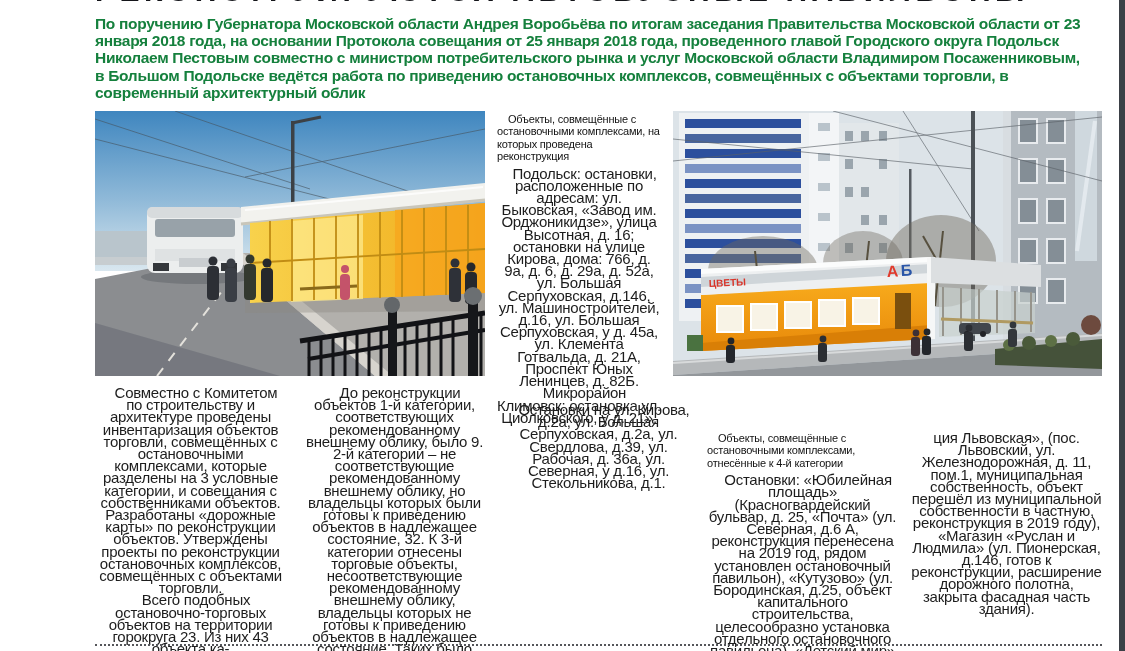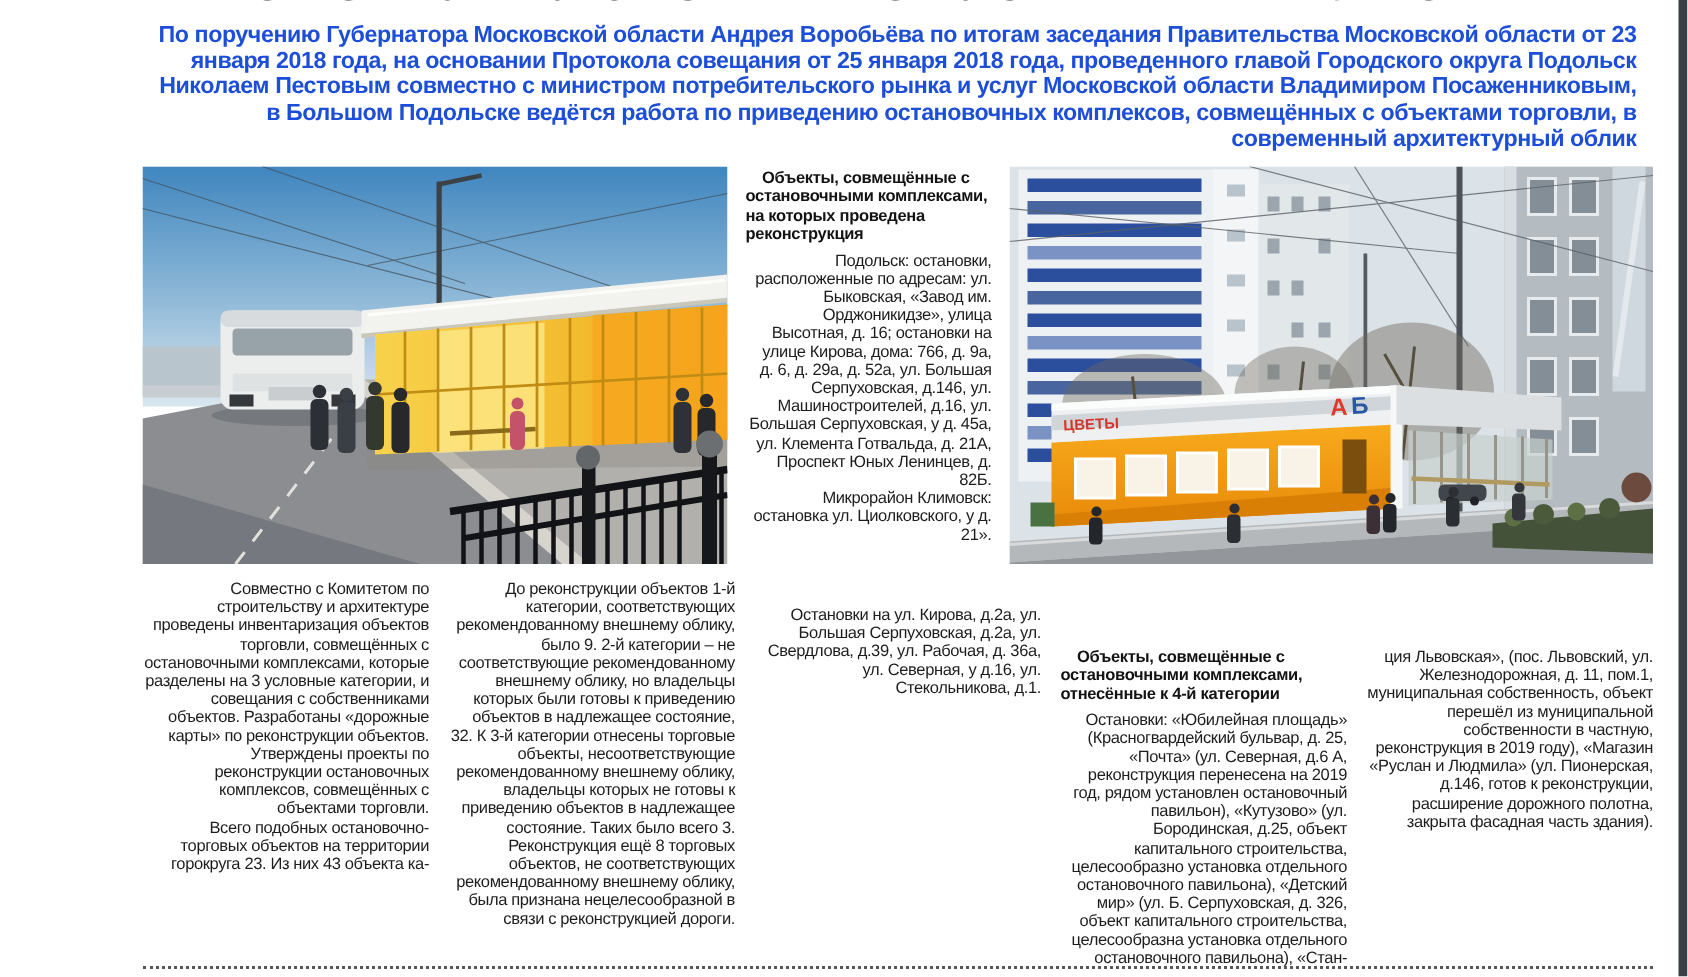--- a/index.html
+++ b/index.html
@@ -12,37 +12,37 @@
 
   
   .headline-clip { height:9px; overflow:hidden; position:relative; }
   .headline-clip h1 {
     margin:0; white-space:nowrap; font-weight:700; font-size:30px; line-height:34px;
     letter-spacing:4.5px; color:#14151a; position:relative; top:-26px;
   }
 
   .lead {
     margin:6px 0 0 0; width:996px; font-size:15.5px; font-weight:700;
-    line-height:17.2px; letter-spacing:-0.3px; color:#1d4ed8;text-align:right;
+    line-height:17.2px; letter-spacing:-0.3px; color:#15803d;
   }
 
   .photos-row { display:flex; margin-top:10px; height:265px; }
   .photo { display:block; flex:none; }
   .photo-left  { width:390px; height:265px; }
   .photo-right { width:429px; height:265px; }
   .aside-col { flex:0 0 188px; padding:2px 12px 0 12px; overflow:visible; }
 
   h4.subhead {
-    font-size:11px; line-height:12.4px; font-weight:700; margin:9px 0 5px 0;
+    font-size:11px; line-height:12.4px; font-weight:400; margin:9px 0 5px 0;
     letter-spacing:-0.2px; text-indent:11px; color:#131313;
   }
   h4.subhead.first { margin-top:0; }
   .bodytext p {
-    margin:0; font-size:11px; line-height:12.2px; letter-spacing:-0.25px;
-    text-indent:11px; color:#1d1d1d; text-align:right;
+    margin:0; font-size:15px; line-height:12.2px; letter-spacing:-0.25px;
+    text-indent:11px; color:#1d1d1d; text-align:center;
   }
   .bodytext p.noindent { text-indent:0; }
 
   .cols-row { display:flex; gap:13px; margin-top:11px; align-items:flex-start; }
   .col { width:191px; }
   .pad-s { padding-top:17px; }
   .pad-l { padding-top:45px; }
 
   .dotted-rule {
     position:absolute; left:95px; top:644px; width:1007px; height:0;

